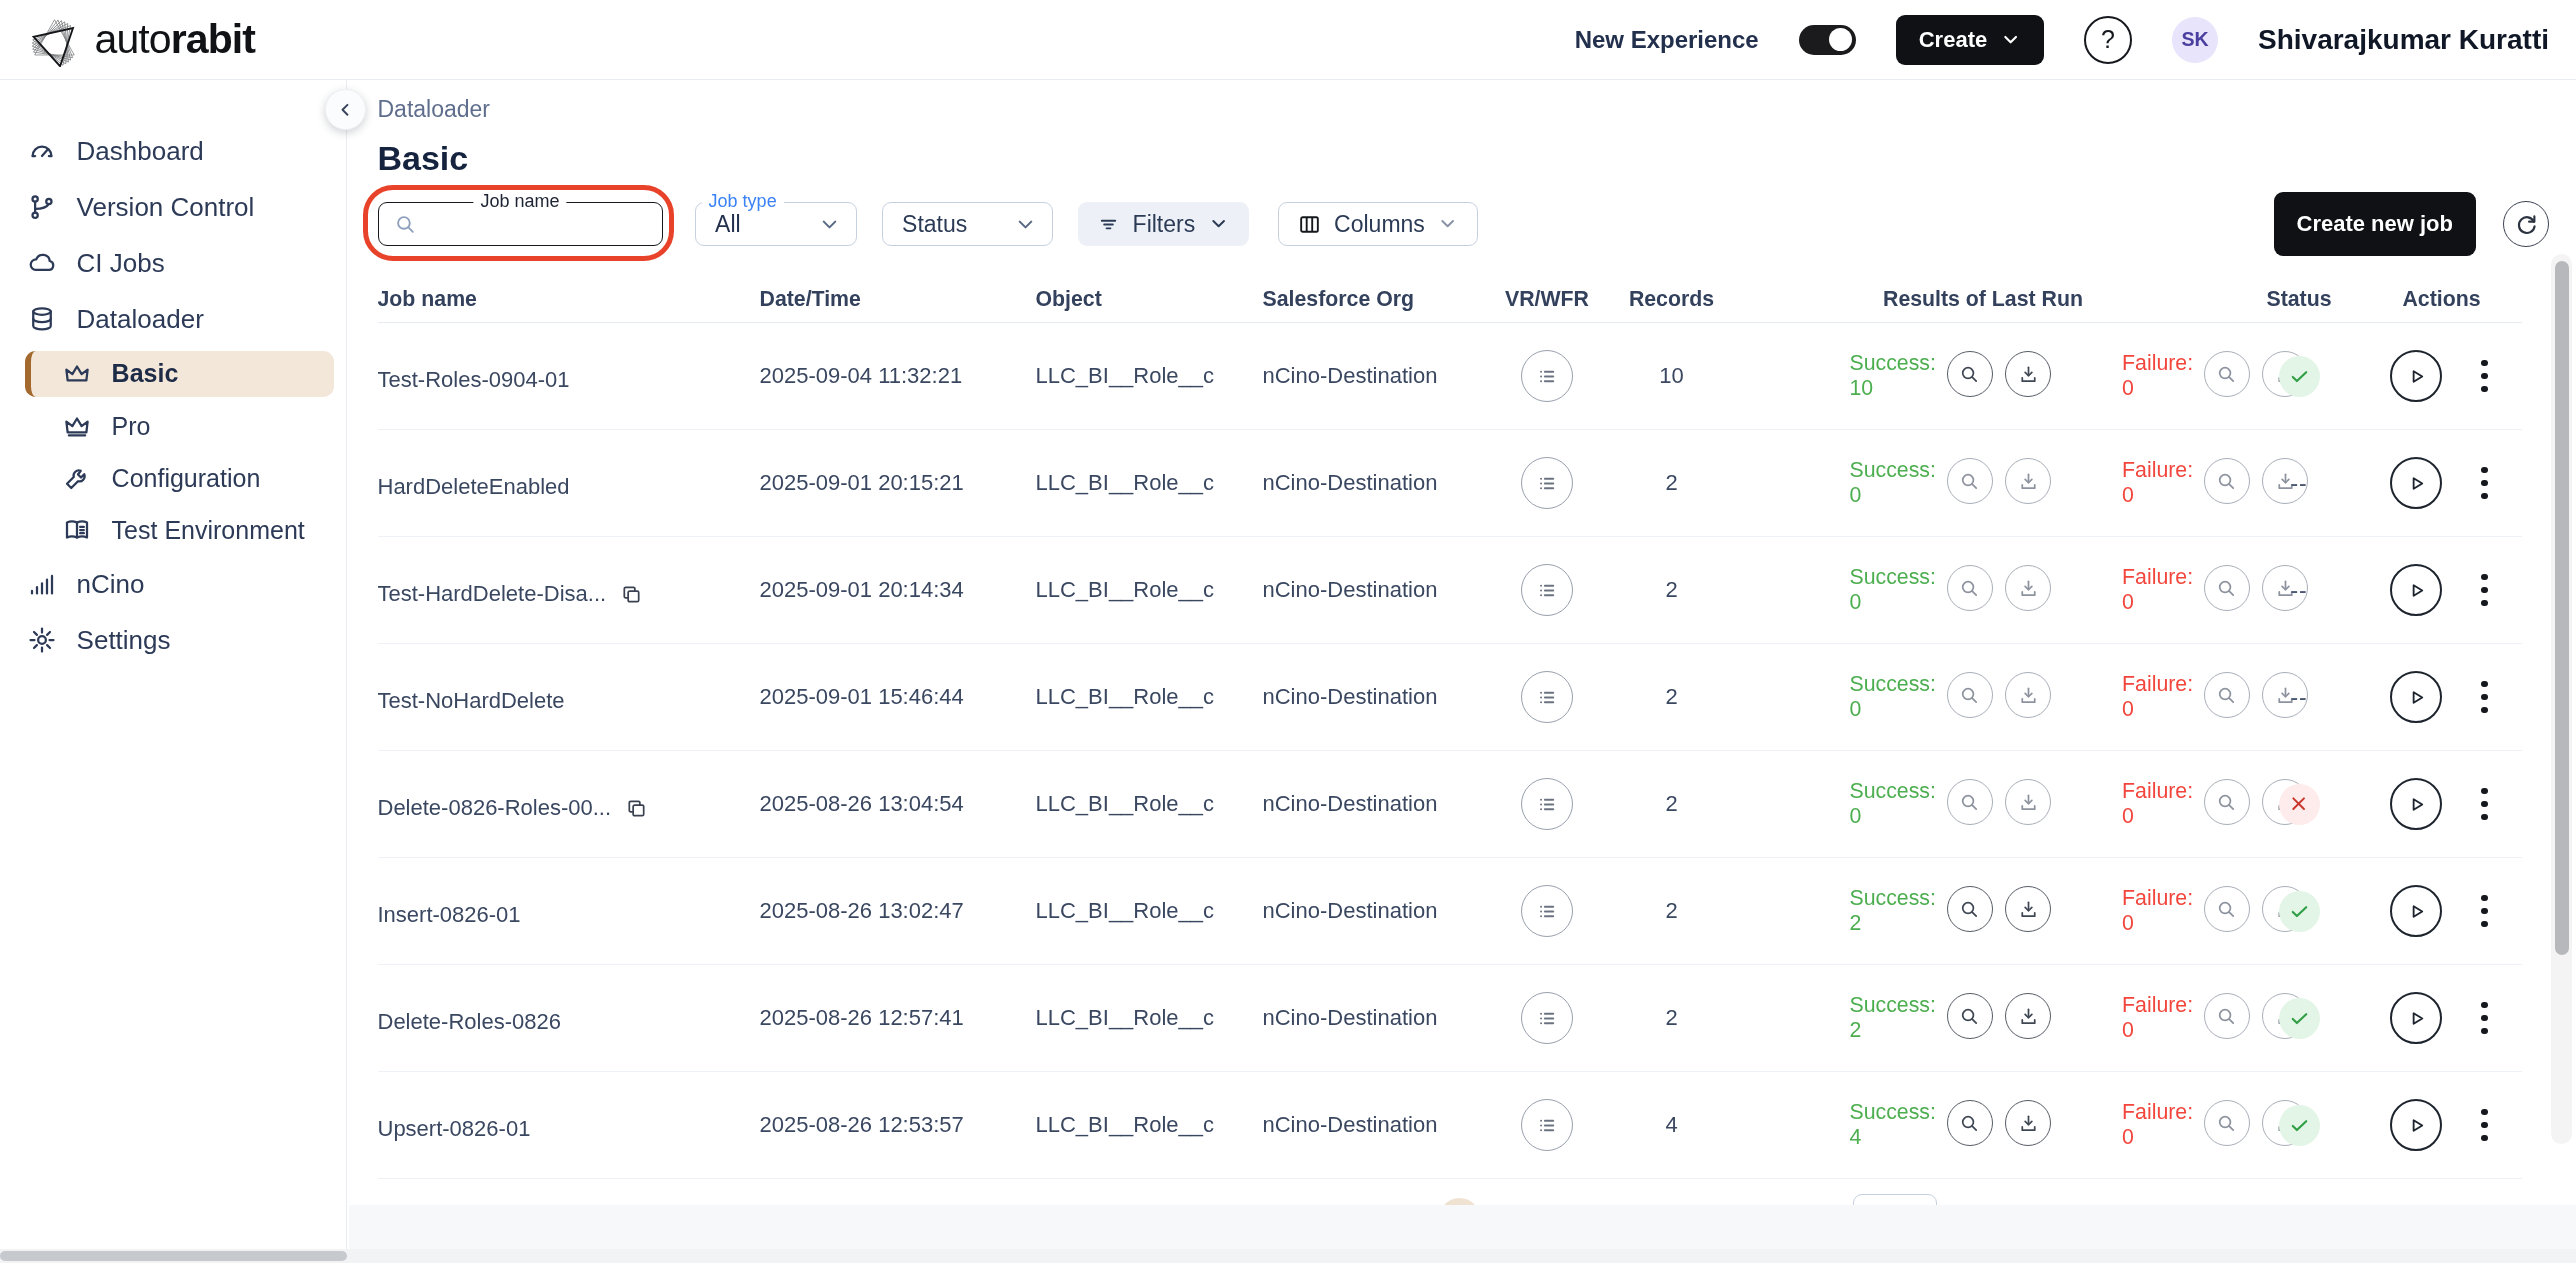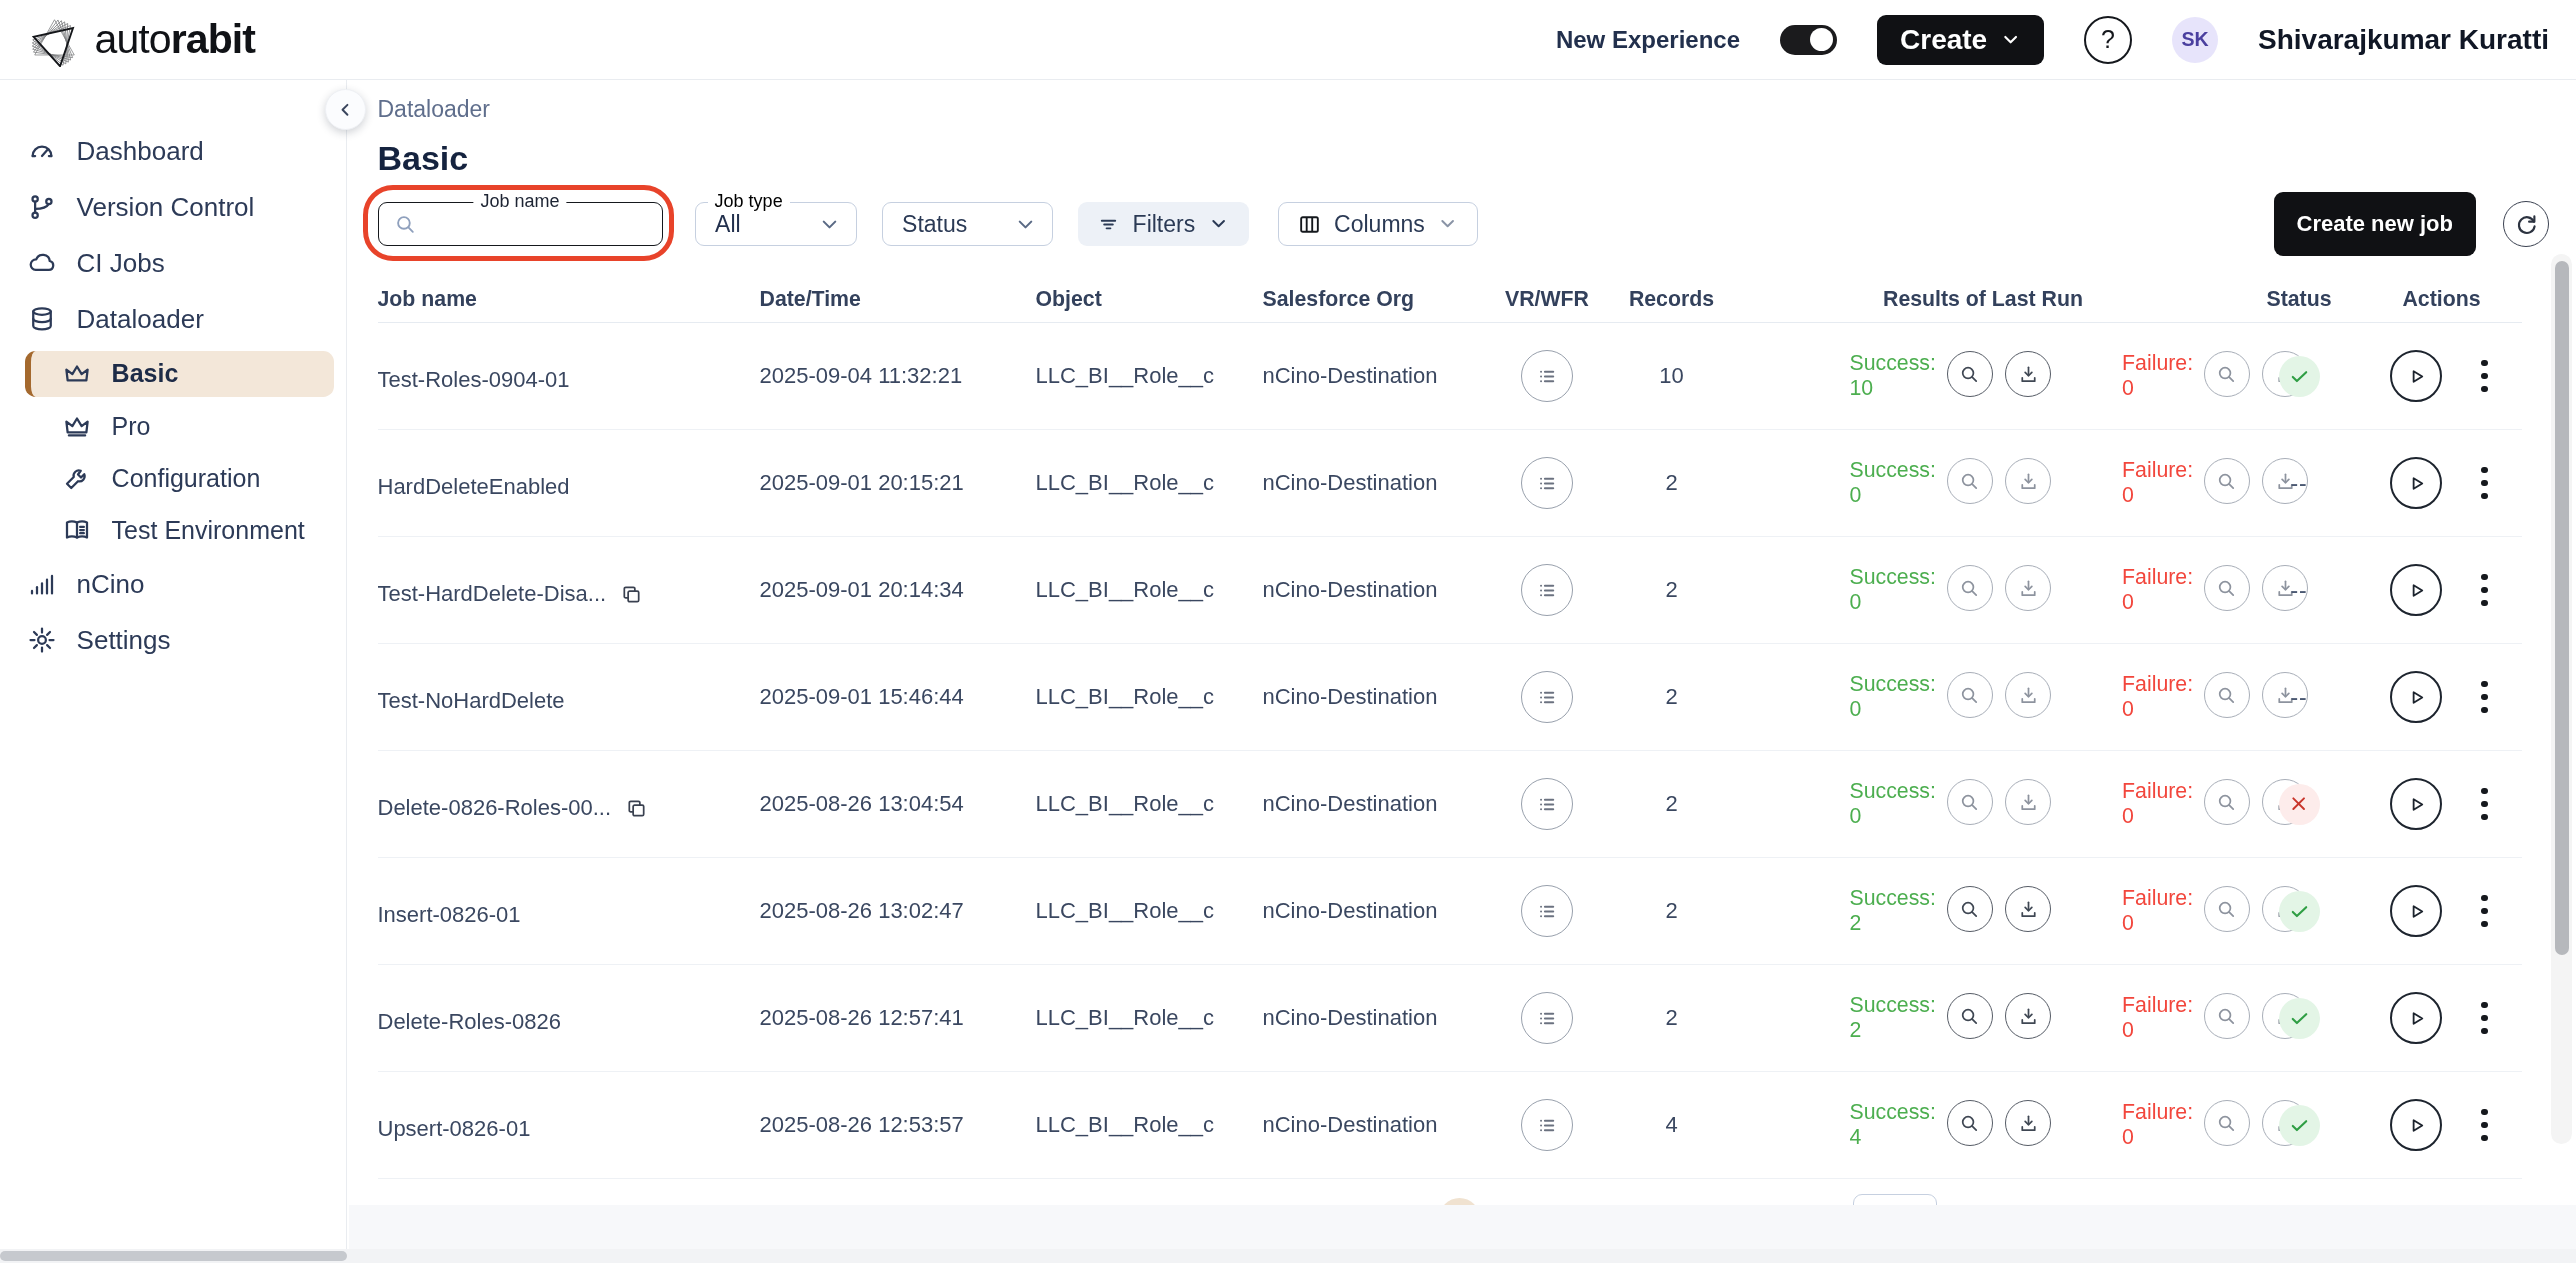--- a/index.html
+++ b/index.html
@@ -19,21 +19,21 @@
   .brand{ display:flex; align-items:center; gap:12.5px; }
   .brand-text{ font-size:41px; color:#101216; letter-spacing:-0.9px; }
   .brand-text b{ font-weight:800; }
   .brand-text .lt{ font-weight:300; }
   .top-right{ display:flex; align-items:center; gap:40px; }
   .ne-label{ font-size:24px; font-weight:600; color:#22304d; }
   .toggle{ width:57px; height:30px; border-radius:15px; background:#1b1b1d; position:relative; }
   .toggle .knob{ position:absolute; right:3.6px; top:3.6px; width:23px; height:23px; border-radius:50%; background:#fff; }
   .btn-dark{
     background:#101114; color:#fff; border:none; border-radius:9px; height:50px;
-    display:flex; align-items:center; gap:12.5px; padding:0 23px; font-size:28px; font-weight:600;
+    display:flex; align-items:center; gap:12.5px; padding:0 23px; font-size:22px; font-weight:600;
   }
   .help-btn{
     width:48px; height:48px; border-radius:50%; border:2.2px solid #15181d; background:#fff;
     display:flex; align-items:center; justify-content:center; font-size:25px; color:#15181d; font-weight:500;
   }
   .avatar{
     width:46px; height:46px; border-radius:50%; background:#e7e4fb; color:#4a3f9f;
     display:flex; align-items:center; justify-content:center; font-size:19.6px; font-weight:700;
   }
   .user-name{ font-size:28px; font-weight:700; color:#101726; }
@@ -62,22 +62,22 @@
   
   .main{ position:absolute; top:80px; left:349px; right:0; bottom:14.2px; background:#fff; }
   .content{ padding:16px 0 0 28.5px; }
   .breadcrumb{ font-size:23px; color:#5f6e8c; }
   .page-title{ font-size:34px; font-weight:800; color:#15233f; margin-top:16px; }
 
   
   .filter-row{ display:flex; align-items:center; margin-top:23px; height:46px; padding-right:27px; }
   .field{ position:relative; height:44px; border:1.8px solid #c6d0e0; border-radius:9px;
     display:flex; align-items:center; background:#fff; }
-  .f-label{ position:absolute; top:-12.5px; left:12px; background:#fff; padding:0 7.1px;
-    font-size:18px; color:#000000; }
+  .f-label{ position:absolute; top:-12.5px; left:6px; background:#fff; padding:0 7.1px;
+    font-size:18px; color:#3b82f6; }
   .jobname-wrap{ position:relative; }
   .jobname{ width:285px; border-color:#15181d; }
   .jobname .f-label{ left:50%; transform:translateX(-50%); color:#1d2433; font-weight:500; }
   .jobname input{ border:none; outline:none; font-size:22px; width:205px; color:#33415c; background:transparent; }
   .jobname .s-icon{ color:#8fa0bd; margin:0 9px 0 14.2px; }
   .ring{ position:absolute; top:-17px; bottom:-15px; left:-15px; right:-11.6px;
     border:5.3px solid #e8432a; border-radius:30px; pointer-events:none; z-index:5; }
   .jobtype{ width:162px; margin-left:32px; padding:0 14.2px 0 19.6px; justify-content:space-between; }
   .f-value{ font-size:23px; color:#22304d; }
   .statussel{ width:171px; margin-left:25px; padding:0 14.2px 0 19.6px; justify-content:space-between; }

